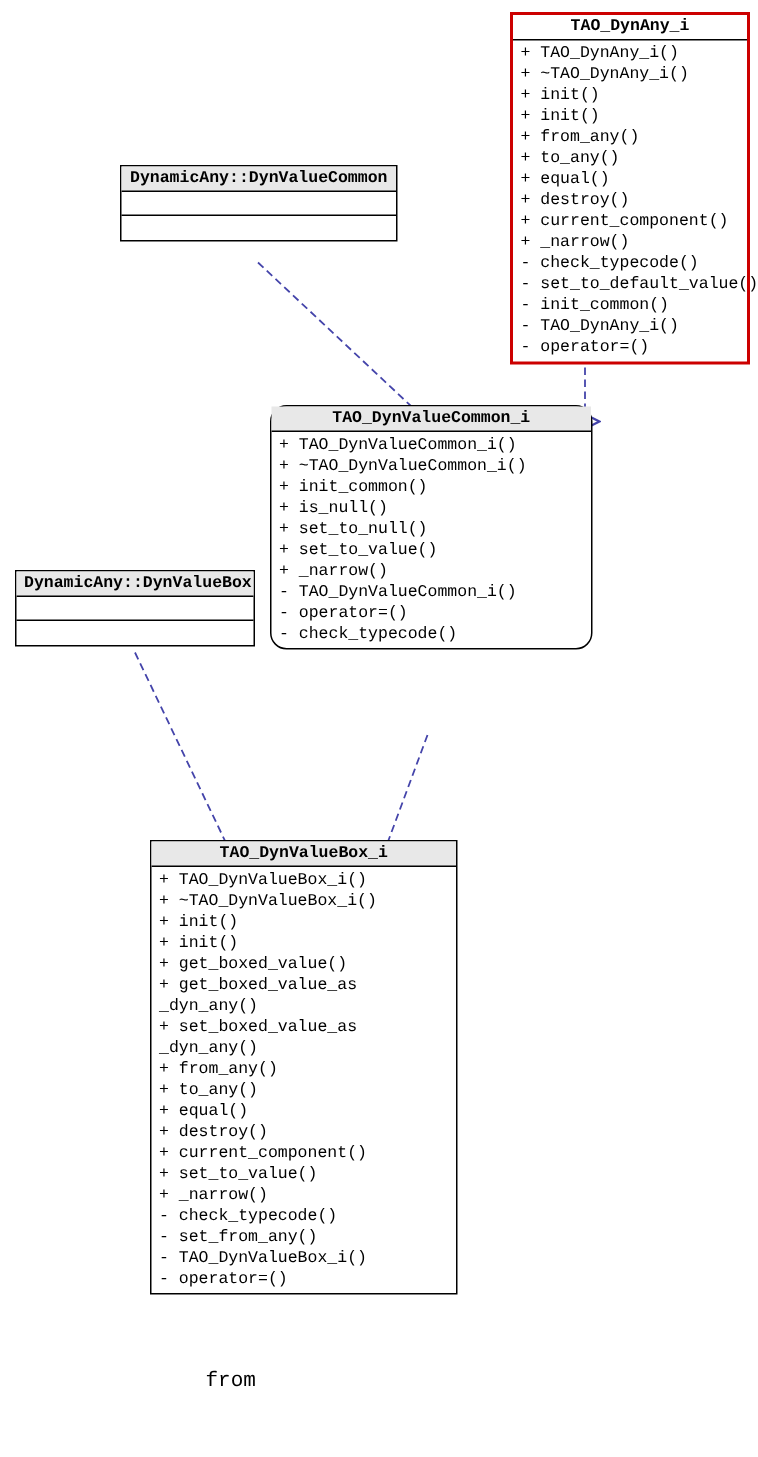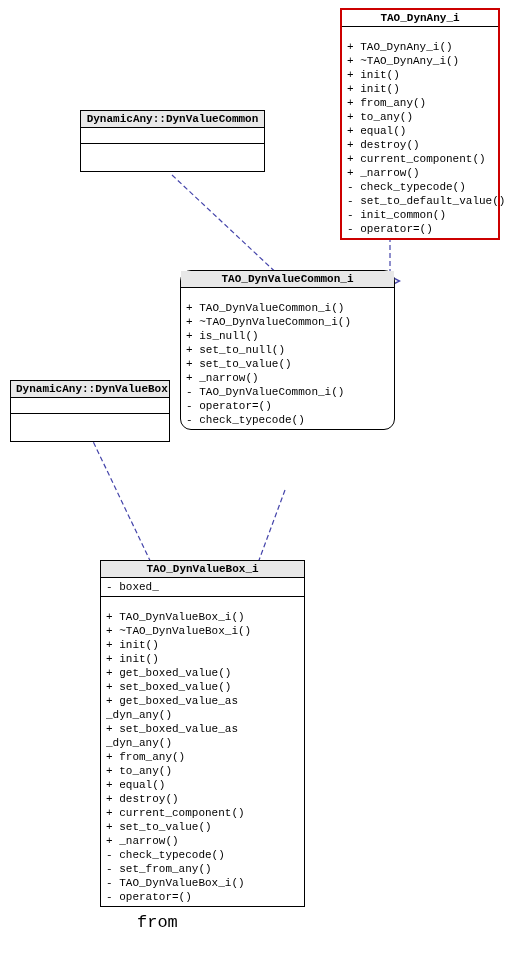--- a/index.html
+++ b/index.html
@@ -37,21 +37,20 @@
       background: #fff;
       color: #000;
     }
     .uml-box-section {
       border-bottom: 1px solid #000;
       padding: 2px 5px;
       min-height: 14px;
     }
     .uml-box-section:last-child {
       border-bottom: none;
-      margin-top: 11px;
     }
     .uml-box-section p {
       line-height: 14px;
       white-space: nowrap;
     }
     svg.arrows {
       position: absolute;
       top: 0;
       left: 0;
       width: 505px;
@@ -100,76 +99,74 @@
       <p>+ init()</p>
       <p>+ from_any()</p>
       <p>+ to_any()</p>
       <p>+ equal()</p>
       <p>+ destroy()</p>
       <p>+ current_component()</p>
       <p>+ _narrow()</p>
       <p>- check_typecode()</p>
       <p>- set_to_default_value()</p>
       <p>- init_common()</p>
+      <p>- TAO_DynAny_i()</p>
       <p>- operator=()</p>
     </div>
   </div>
 
   <div class="uml-box" style="left:80px; top:110px; width:185px;">
     <div class="uml-box-title">DynamicAny::DynValueCommon</div>
     <div class="uml-box-section" style="height:16px;"></div>
     <div class="uml-box-section" style="height:16px;"></div>
   </div>
 
   <div class="uml-box" style="left:180px; top:270px; width:215px;border-radius:11px;">
     <div class="uml-box-title">TAO_DynValueCommon_i</div>
     <div class="uml-box-section">
       <p>+ TAO_DynValueCommon_i()</p>
       <p>+ ~TAO_DynValueCommon_i()</p>
+      <p>+ init_common()</p>
       <p>+ is_null()</p>
       <p>+ set_to_null()</p>
       <p>+ set_to_value()</p>
       <p>+ _narrow()</p>
       <p>- TAO_DynValueCommon_i()</p>
       <p>- operator=()</p>
       <p>- check_typecode()</p>
     </div>
   </div>
 
   <div class="uml-box" style="left:10px; top:380px; width:160px;">
     <div class="uml-box-title">DynamicAny::DynValueBox</div>
     <div class="uml-box-section" style="height:16px;"></div>
     <div class="uml-box-section" style="height:16px;"></div>
   </div>
 
   <div class="uml-box" style="left:100px; top:560px; width:205px;">
     <div class="uml-box-title">TAO_DynValueBox_i</div>
     <div class="uml-box-section">
-      <p>- boxed_</p>
-    </div>
-    <div class="uml-box-section">
       <p>+ TAO_DynValueBox_i()</p>
       <p>+ ~TAO_DynValueBox_i()</p>
       <p>+ init()</p>
       <p>+ init()</p>
       <p>+ get_boxed_value()</p>
-      <p>+ set_boxed_value()</p>
       <p>+ get_boxed_value_as</p>
       <p>_dyn_any()</p>
       <p>+ set_boxed_value_as</p>
       <p>_dyn_any()</p>
       <p>+ from_any()</p>
       <p>+ to_any()</p>
       <p>+ equal()</p>
       <p>+ destroy()</p>
       <p>+ current_component()</p>
       <p>+ set_to_value()</p>
       <p>+ _narrow()</p>
       <p>- check_typecode()</p>
       <p>- set_from_any()</p>
       <p>- TAO_DynValueBox_i()</p>
       <p>- operator=()</p>
     </div>
   </div>
 
-  <div style="position:absolute; left:137px; top:913px; font-size:17px; font-family:'Courier New',monospace;">from</div>
+  <div style="position:absolute; left:137px; top:913px; font-size:14px; font-family:'Courier New',monospace;">from</div>
 
 </div>
 
 </body></html>

